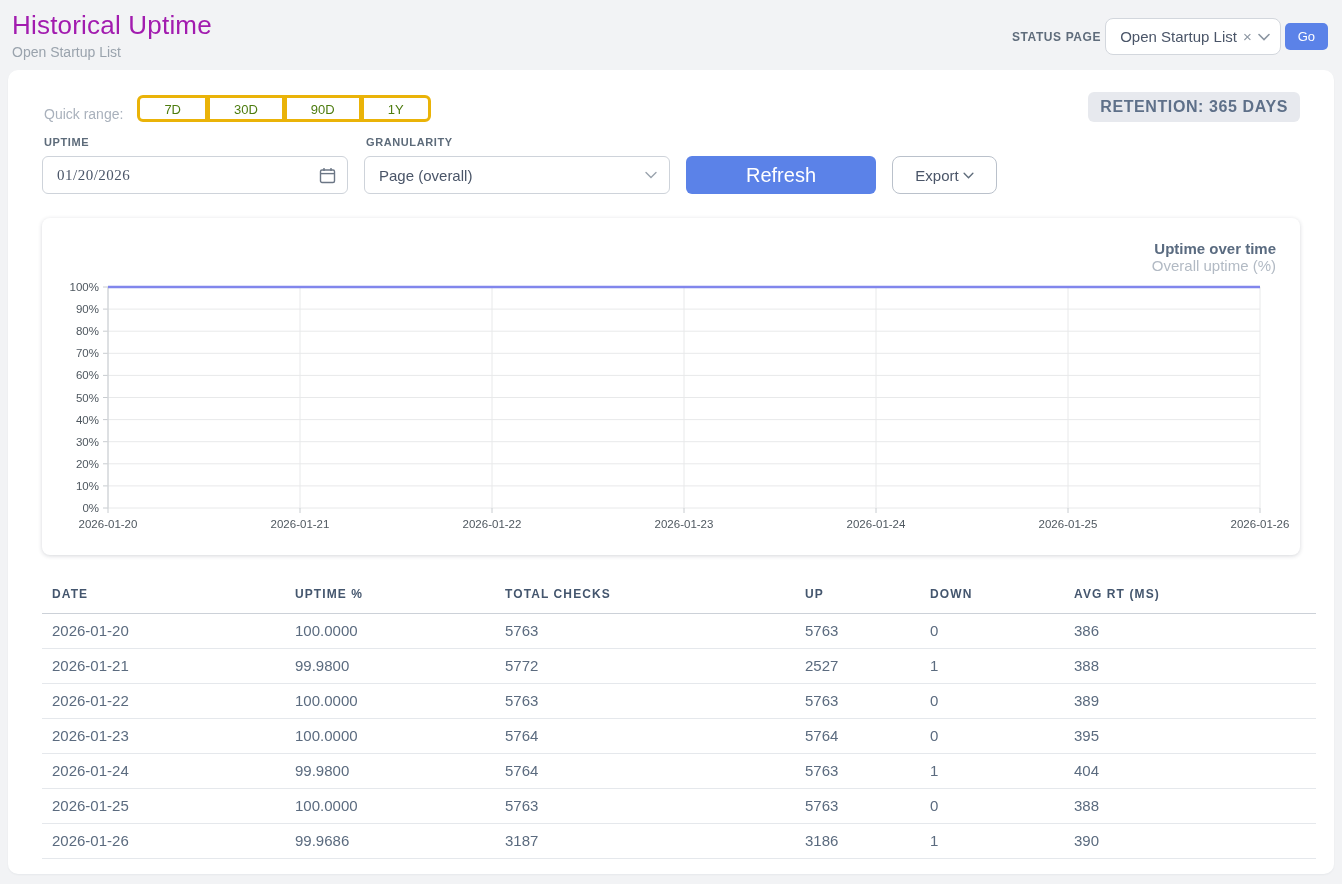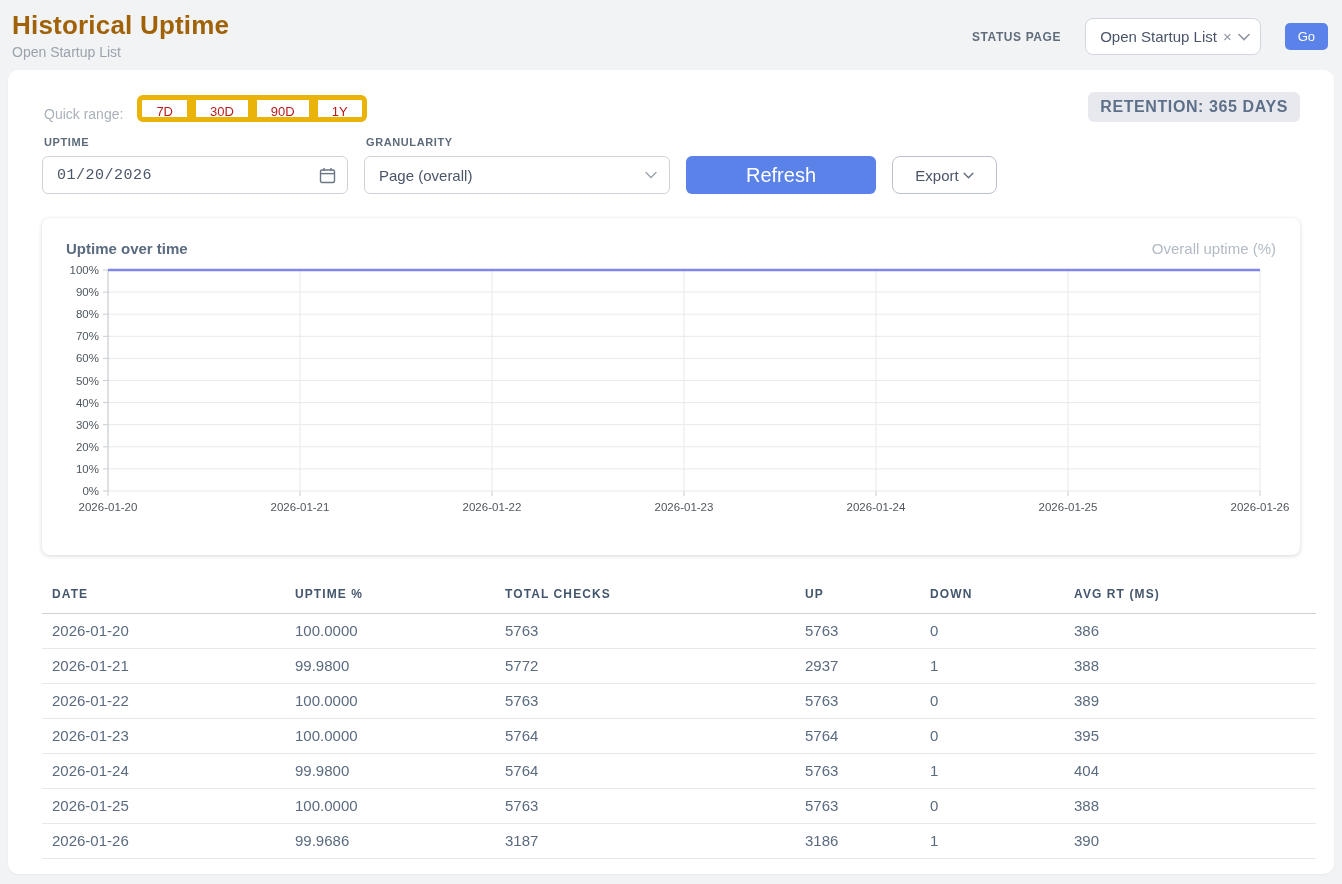--- a/index.html
+++ b/index.html
@@ -8,23 +8,23 @@
     background:#f2f3f5;
     font-family:"Liberation Sans","DejaVu Sans",sans-serif;
     color:#4a5568;
   }
 
   
   .topbar {
     display:flex; align-items:flex-start; justify-content:space-between;
     padding:10px 14px 6px 12px;
   }
-  .page-title { font-size:26px; font-weight:700; color:#a16207; letter-spacing:0.2px; }
+  .page-title { font-size:26px; font-weight:400; color:#a21caf; letter-spacing:0.2px; }
   .page-subtitle { font-size:14px; color:#9aa3ad; margin-top:3px; }
-  .topbar-right { display:flex; align-items:center; gap:24px; margin-top:8px; }
+  .topbar-right { display:flex; align-items:center; gap:4px; margin-top:8px; }
   .status-page-label { font-size:12px; font-weight:600; color:#5f6c7b; letter-spacing:0.6px; }
   .status-select {
     display:flex; align-items:center; gap:6px;
     background:#fff; border:1px solid #d3d7dd; border-radius:8px;
     height:37px; padding:0 10px 0 14px; min-width:160px; cursor:pointer;
   }
   .status-select .sel-text { font-size:15px; color:#4a5568; }
   .clear-x { color:#8b95a1; font-size:15px; cursor:pointer; line-height:1; }
   .chev { color:#8b95a1; display:inline-flex; }
   .go-btn {
@@ -38,22 +38,22 @@
     height:804px; box-shadow:0 1px 2px rgba(20,30,50,0.05);
     padding:24px 0 0 0; position:relative;
   }
 
   .filters-row1 {
     display:flex; align-items:flex-end; padding:0 34px 0 36px; height:28px;
   }
   .qr-label { font-size:14px; color:#a9b1bc; margin-right:14px; }
   .qr-group { display:flex; }
   .qr-group button {
-    background:#fff; border:5px solid #eab308; color:#b91c1c;
-    font-size:13px; font-family:inherit; padding:4px 14px; cursor:pointer;
+    background:#fff; border:3px solid #eab308; color:#4d7c0f;
+    font-size:13px; font-family:inherit; padding:4px 24px; cursor:pointer;
     margin-left:-1px; height:27px;
   }
   .qr-group button:first-child { border-radius:6px 0 0 6px; margin-left:0; }
   .qr-group button:last-child { border-radius:0 6px 6px 0; }
   .retention-badge {
     margin-left:auto; background:#e7e9ee; color:#5e7089;
     font-size:16px; font-weight:600; letter-spacing:0.6px;
     padding:6px 12px; border-radius:6px;
   }
 
@@ -64,21 +64,21 @@
   .field-label {
     display:block; font-size:11px; font-weight:600; color:#5d6b7a;
     letter-spacing:0.6px; margin:0 0 8px 2px;
   }
   .text-input-wrap, .select-input {
     position:relative; height:38px; border:1px solid #ced3da; border-radius:6px;
     background:#fff; display:flex; align-items:center;
   }
   .text-input-wrap input {
     border:none; outline:none; background:transparent; width:100%;
-    font-size:15px; color:#4a5568; font-family:Liberation Mono, monospace; padding:0 36px 0 14px;
+    font-size:15px; color:#4a5568; font-family:Liberation Serif, serif; padding:0 36px 0 14px;
     letter-spacing:0.5px;
   }
   .input-icon { position:absolute; right:11px; top:10px; color:#6b7685; }
   .select-input { padding:0 12px 0 14px; justify-content:space-between; cursor:pointer; }
   .select-input .sel-text { font-size:15px; color:#4a5568; }
   .refresh-btn {
     width:190px; height:38px; background:#5b82e8; border:none; border-radius:6px;
     color:#fff; font-size:20px; font-family:inherit; cursor:pointer;
   }
   .export-btn {
@@ -86,21 +86,21 @@
     border-radius:8px; color:#4a5568; font-size:15px; font-family:inherit;
     cursor:pointer; display:flex; align-items:center; justify-content:center; gap:4px;
   }
 
   
   .chart-card {
     margin:24px 34px 0 34px; background:#fff; border-radius:8px;
     box-shadow:0 1px 4px rgba(25,35,55,0.18); padding:22px 24px 12px 24px;
     height:337px;
   }
-  .chart-head { display:flex; justify-content:space-between; align-items:center; }
+  .chart-head { display:flex; justify-content:space-between; align-items:flex-end;flex-direction:column; }
   .chart-title { font-size:15px; font-weight:700; color:#5a6b80; }
   .chart-legend { font-size:15px; color:#b2bac4; }
   .chart-body { margin-top:6px; }
   .chart-body svg { overflow:visible; display:block; }
   .chart-body text { font-family:"Liberation Sans","DejaVu Sans",sans-serif; font-size:11.5px; fill:#4e575f; }
 
   
   .uptime-table { width:1274px; margin:24px 34px 0 34px; border-collapse:collapse; }
   .uptime-table th {
     text-align:left; font-size:12px; font-weight:700; color:#44566e;
@@ -277,21 +277,21 @@
           <td>100.0000</td>
           <td>5763</td>
           <td>5763</td>
           <td>0</td>
           <td>386</td>
         </tr>
         <tr>
           <td>2026-01-21</td>
           <td>99.9800</td>
           <td>5772</td>
-          <td>2937</td>
+          <td>2527</td>
           <td>1</td>
           <td>388</td>
         </tr>
         <tr>
           <td>2026-01-22</td>
           <td>100.0000</td>
           <td>5763</td>
           <td>5763</td>
           <td>0</td>
           <td>389</td>

